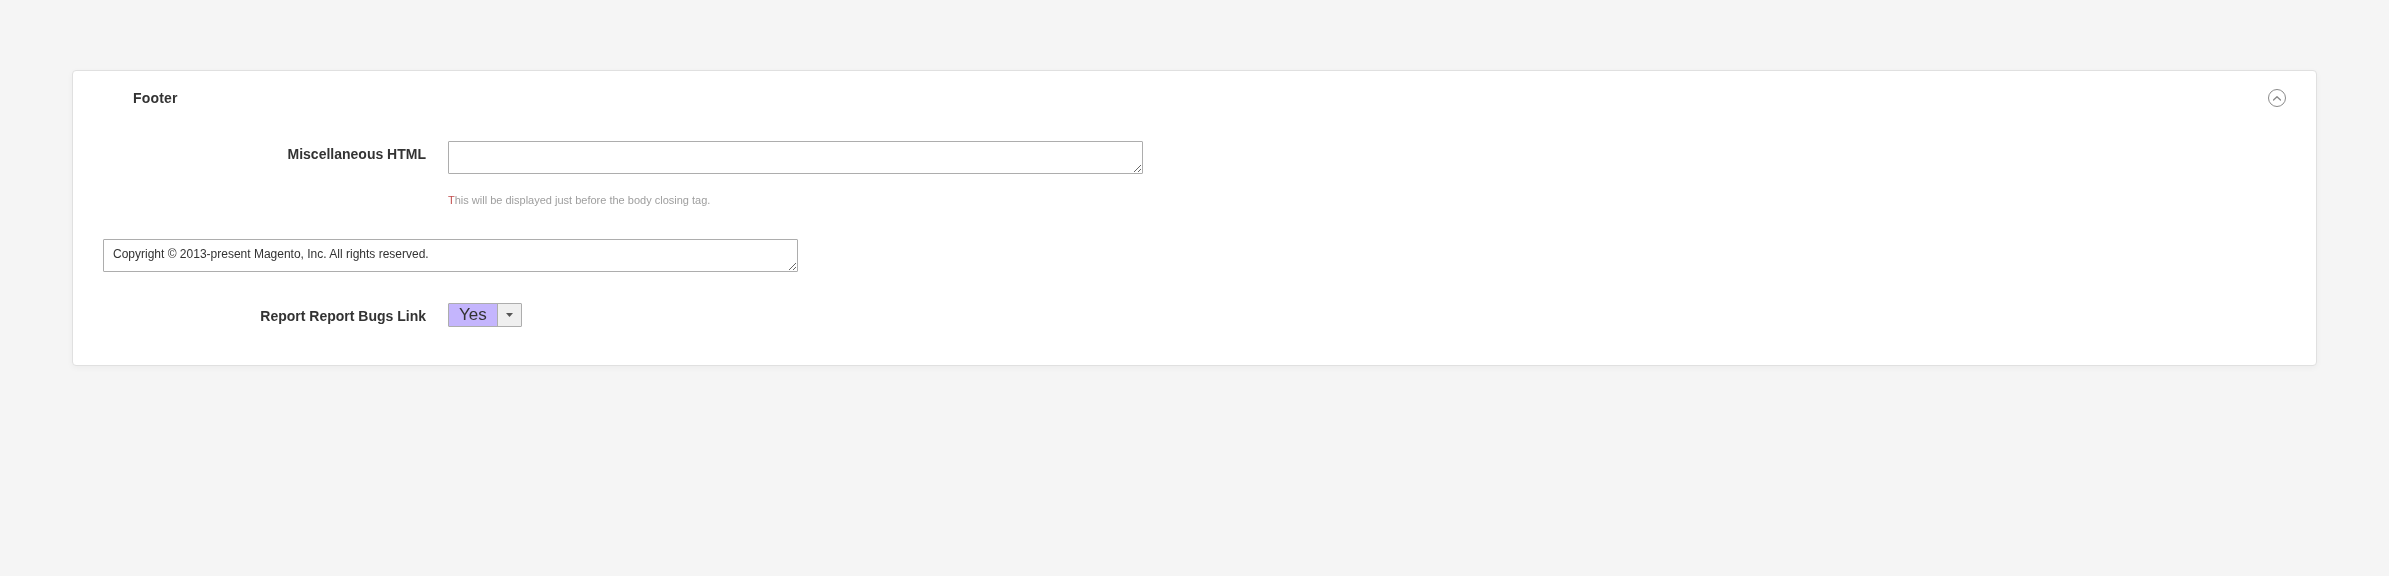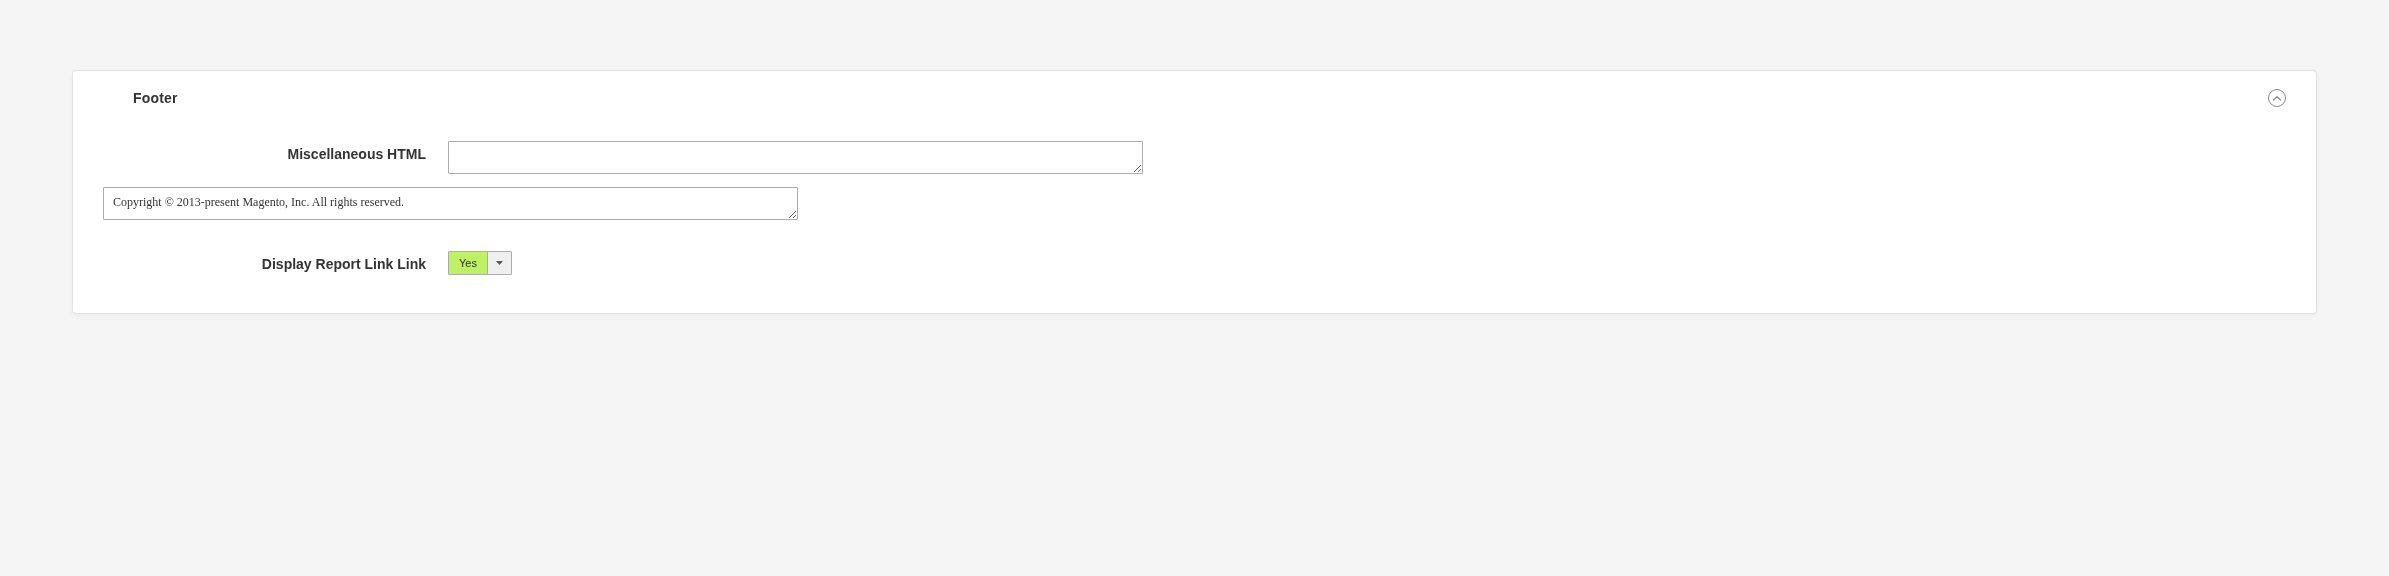--- a/index.html
+++ b/index.html
@@ -67,21 +67,21 @@
     }
     .field-col {
       width: 695px;
     }
     textarea.text-input {
       width: 100%;
       min-height: 33px;
       padding: 6px 9px;
       border: 1px solid #adadad;
       border-radius: 1px;
-      font-family: Liberation Serif, serif;
+      font-family: Liberation Sans, sans-serif;
       font-size: 12px;
       color: #333;
       resize: both;
       line-height: 1.4;
       background: #fff;
     }
     .note {
       font-size: 11px;
       color: #9e9e9e;
       margin: 10px 0 22px 0;
@@ -93,26 +93,26 @@
       display: inline-flex;
       border: 1px solid #adadad;
       border-radius: 1px;
       overflow: hidden;
       background: #fff;
       height: 24px;
     }
     .select-value {
       padding: 0 10px;
       min-width: 28px;
-      font-size: 11px;
+      font-size: 17px;
       display: flex;
       align-items: center;
       color: #333;
       cursor: pointer;
-      background:#bef264;
+      background:#c4b5fd;
     }
     .select-arrow {
       width: 24px;
       background: #efefef;
       border-left: 1px solid #adadad;
       display: flex;
       align-items: center;
       justify-content: center;
       cursor: pointer;
     }
@@ -131,29 +131,35 @@
           </svg>
       </span>
     </div>
 
     <div class="form-row">
       <div class="label-col">Miscellaneous HTML</div>
       <div class="field-col">
         <textarea class="text-input" rows="1" style=""></textarea>
       </div>
     </div>
+    <div class="form-row note-row">
+      <div class="label-col"></div>
+      <div class="field-col">
+        <div class="note"><span class="note-first-char" id="note-first">T</span><span id="note-rest">his will be displayed just before the body closing tag.</span></div>
+      </div>
+    </div>
 
     <div class="form-row">
       <div class="field-col">
         <textarea class="text-input" rows="1" style="">Copyright © 2013-present Magento, Inc. All rights reserved.</textarea>
       </div>
     </div>
 
     <div class="form-row row-gap">
-      <div class="label-col">Display Report Link Link</div>
+      <div class="label-col">Report Report Bugs Link</div>
       <div class="field-col">
         <div class="select-wrap">
           <span class="select-value">Yes</span>
           <span class="select-arrow">
             <svg width="7" height="4" viewBox="0 0 7 4">
                 <path d="M0 0 L3.5 4 L7 0 Z" fill="#555"></path>
               </svg>
           </span>
         </div>
       </div>

